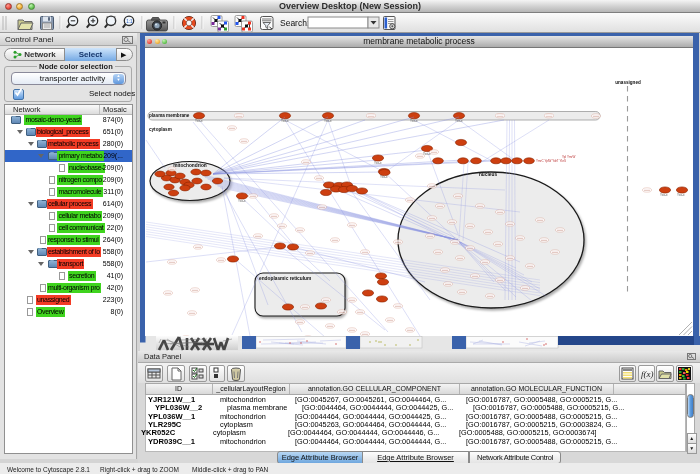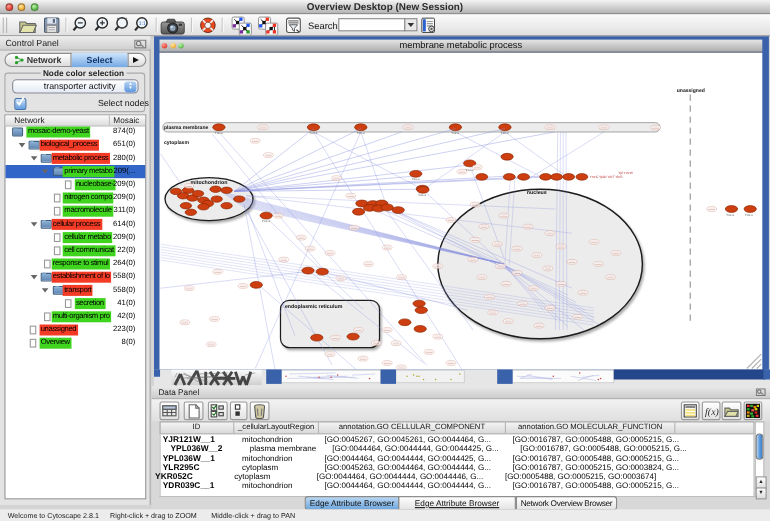--- a/index.html
+++ b/index.html
@@ -1071,18 +1071,18 @@
       <span class="c3">[GO:0044464, GO:0044444, GO:0044444, G...</span>
       <span class="c4">[GO:0016787, GO:0005488, GO:0005215, G...</span>
     </div>
   </div>
 <div class="abs" id="vsb"></div>
 <div class="abs" style="left:687px;top:394px;width:7px;height:24px;background:linear-gradient(90deg,#bcd8f5,#5f9ee0 45%,#3f7ec8);border-radius:3.5px;border:0.5px solid #777;box-sizing:border-box;"></div>
 <div class="abs" style="left:686.5px;top:433px;width:8.5px;height:9.5px;background:linear-gradient(#fdfdfd,#dcdcdc);border:0.5px solid #999;font-size:5px;text-align:center;line-height:9px;color:#222;">▲</div>
 <div class="abs" style="left:686.5px;top:442.5px;width:8.5px;height:9.5px;background:linear-gradient(#fdfdfd,#dcdcdc);border:0.5px solid #999;font-size:5px;text-align:center;line-height:9px;color:#222;">▼</div>
 <div class="btab" style="left:277px;width:86px;background:linear-gradient(#b8d7f3,#6fa7de);border-radius:3px 0 0 3px;">Edge Attribute Browser</div>
 <div class="btab" style="left:362px;width:107px;text-decoration:underline;">Edge Attribute Browser</div>
-<div class="btab" style="left:469px;width:92px;border-radius:0 3px 3px 0;letter-spacing:-0.3px;">Network Overview Browser</div>
+<div class="btab" style="left:469px;width:92px;border-radius:0 3px 3px 0;letter-spacing:-0.3px;">Network Attribute Control</div>
 <div class="abs" id="status">
   <div style="left:7px;">Welcome to Cytoscape 2.8.1</div>
   <div style="left:100px;">Right-click + drag to ZOOM</div>
   <div style="left:192px;">Middle-click + drag to PAN</div>
 </div>
 
 </body></html>

